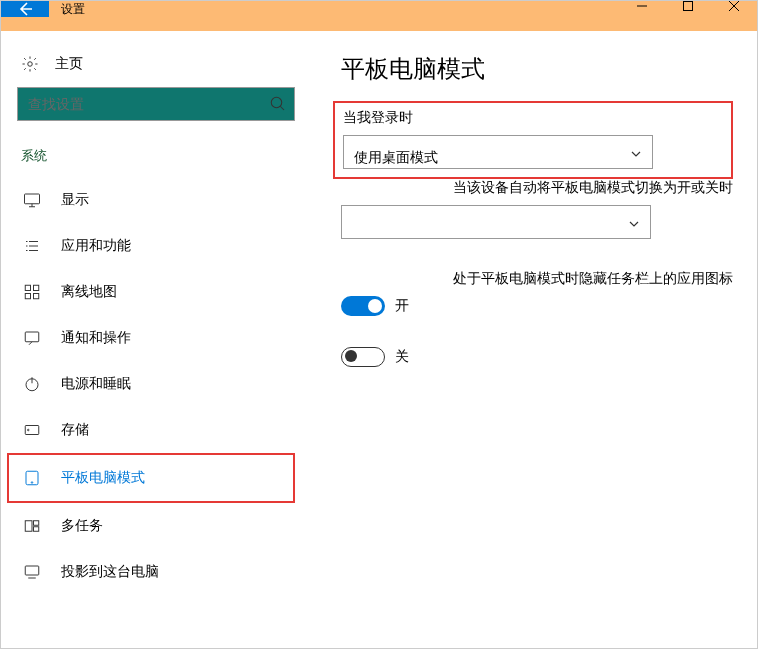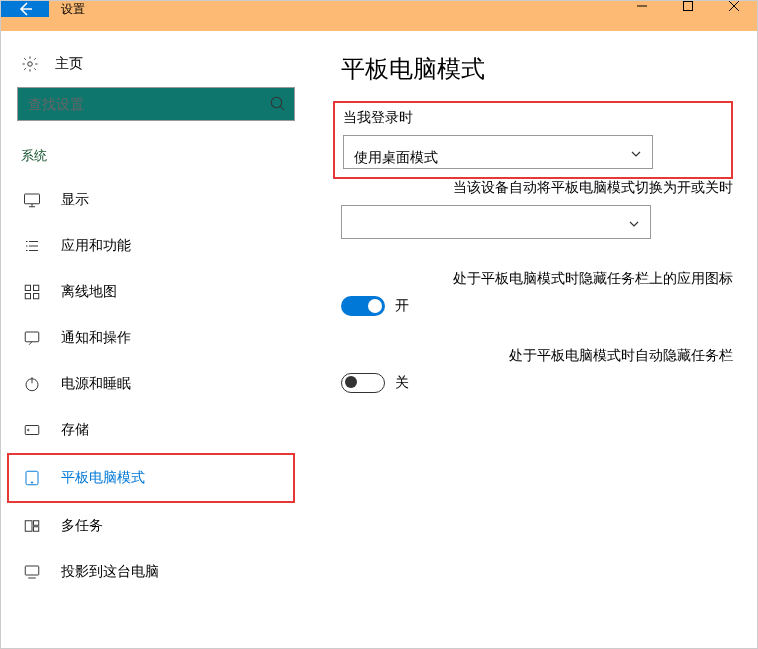--- a/index.html
+++ b/index.html
@@ -203,20 +203,19 @@
 
     <div class="setting-group">
       <div class="setting-label">处于平板电脑模式时隐藏任务栏上的应用图标</div>
       <div class="toggle-row">
         <div class="toggle on"></div>
         <span class="toggle-text">开</span>
       </div>
     </div>
 
     <div class="setting-group">
-      <div class="setting-label">处于平板电脑模式时自动隐藏任务栏</div>
       <div class="toggle-row">
         <div class="toggle off"></div>
         <span class="toggle-text">关</span>
       </div>
     </div>
   </div>
 </div>
 
 </body></html>

